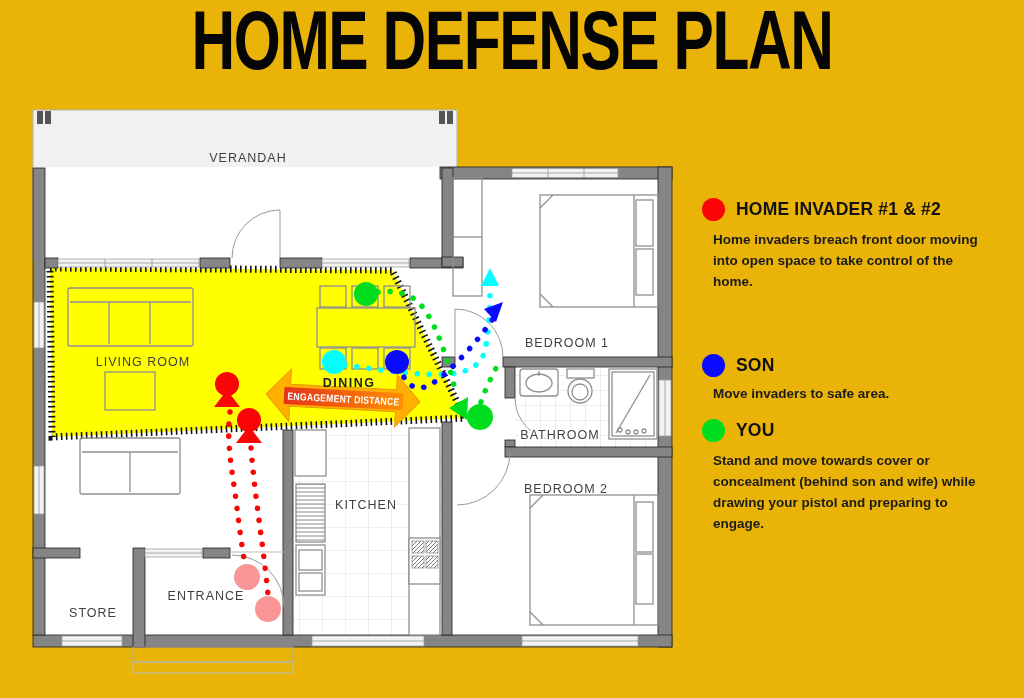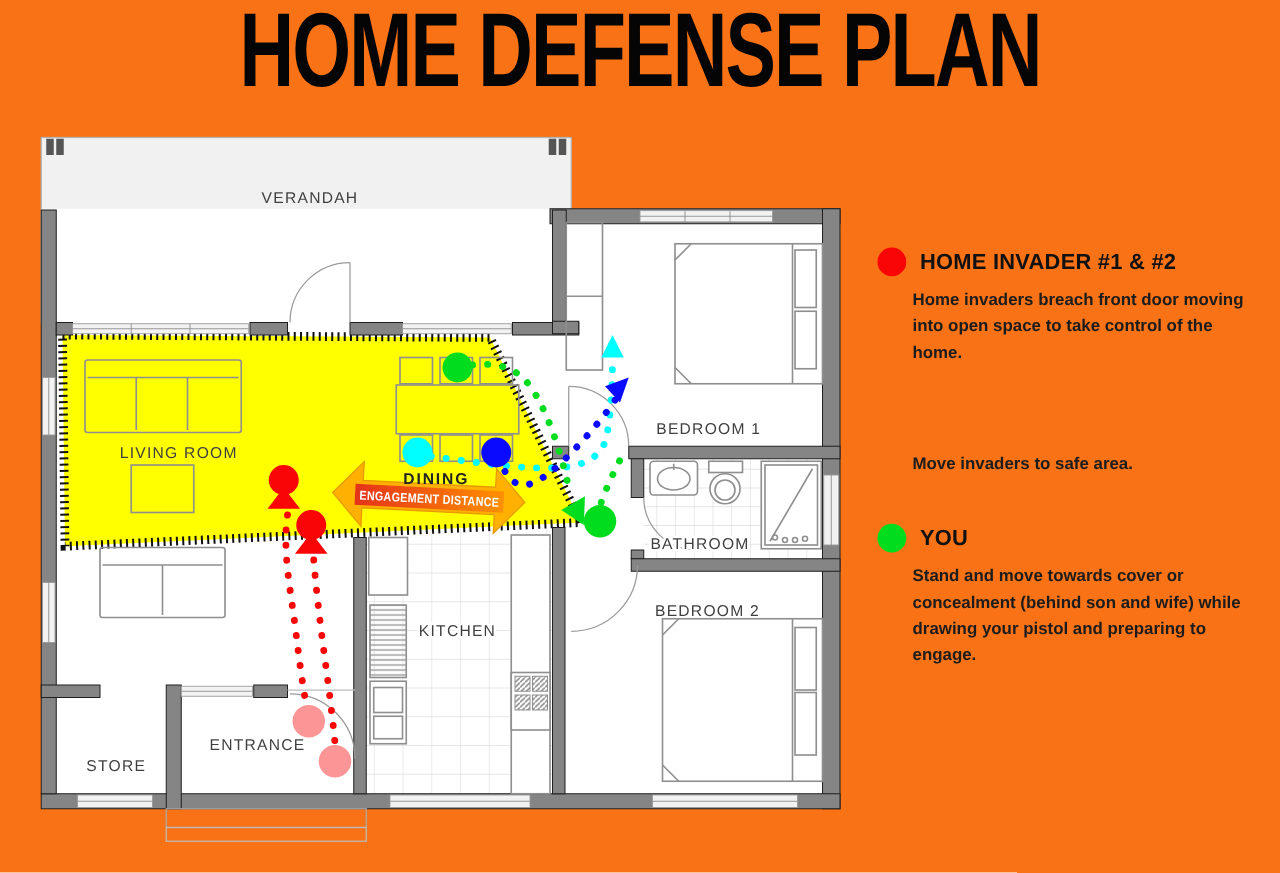--- a/index.html
+++ b/index.html
@@ -1,17 +1,17 @@
 <!DOCTYPE html>
 <html style="--c-invader: #f90505; --c-wife: #00ffff; --c-son: #0a0aff; --c-you: #00dd1e; --c-range-card: #ffff00; --c-arrow: #ffb000;"><head>
 <meta charset="utf-8">
 <style>
   html,body{margin:0;padding:0;width:1024px;height:698px;background:#fff;overflow:hidden;
     font-family:"Liberation Sans",sans-serif;}
-  #stage{position:relative;width:1024px;height:698px;background:#f97316;}
+  #stage{position:relative;width:1024px;height:698px;background:#eab308;}
 
   
   .title{position:absolute;top:-8px;left:0;width:1024px;text-align:center;margin:0;
     font-size:84px;font-weight:900;letter-spacing:-2px;color:#050505;
     transform:scaleX(0.72);transform-origin:50% 50%;white-space:nowrap;}
 
   
   #plan{position:absolute;left:0;top:90px;width:700px;height:608px;}
 
   svg text.room{fill:#3f3f3f;font-size:12.5px;letter-spacing:1px;font-family:"Liberation Sans",sans-serif;}
@@ -37,21 +37,21 @@
   .trail{fill:none;stroke-width:5.5;stroke-linecap:round;stroke-dasharray:.1 12;}
 
   
   .legend{position:absolute;left:700px;top:0;width:324px;height:698px;}
   .litem{position:absolute;left:2px;width:316px;}
   .lhead{display:flex;align-items:center;gap:11px;}
   .ldot{width:23px;height:23px;border-radius:50%;flex:0 0 auto;}
   .lswatch{width:60px;height:42px;border:4px dashed #3c3c3c;flex:0 0 auto;
     background:var(--c-range-card);margin-right:6px;}
   .ltitle{font-size:17.5px;font-weight:800;color:#111;letter-spacing:.2px;white-space:nowrap;}
-  .ldesc{margin-top:6px;margin-left:28px;width:272px;font-size:13.5px;font-weight:700;
+  .ldesc{margin-top:6px;margin-left:11px;width:272px;font-size:13.5px;font-weight:700;
     color:#1c1c1c;line-height:21px;}
   #li-0{top:198px}#li-1{top:286px}#li-2{top:354px}#li-3{top:419px}#li-4{top:522px}
   #li-0 .ldesc{margin-top:8px}#li-3 .ldesc{margin-top:8px}#li-4 .ldesc{margin-top:11px}
   .bg-invader{background:var(--c-invader);}
   .bg-wife{background:var(--c-wife);}
   .bg-son{background:var(--c-son);}
   .bg-you{background:var(--c-you);}
 </style>
 </head>
 <body>
@@ -281,20 +281,24 @@
     <div class="litem" id="li-0">
       <div class="lhead">
         <span class="ldot bg-invader"></span>
         <span class="ltitle">HOME INVADER #1 &amp; #2</span>
       </div>
       <div class="ldesc">Home invaders breach front door moving into open space to take control of the home.</div>
     </div>
 
 
     <div class="litem" id="li-2">
+      <div class="lhead">
+        <span class="ldot bg-son"></span>
+        <span class="ltitle">SON</span>
+      </div>
       <div class="ldesc">Move invaders to safe area.</div>
     </div>
 
     <div class="litem" id="li-3">
       <div class="lhead">
         <span class="ldot bg-you"></span>
         <span class="ltitle">YOU</span>
       </div>
       <div class="ldesc">Stand and move towards cover or concealment (behind son and wife) while drawing your pistol and preparing to engage.</div>
     </div>

